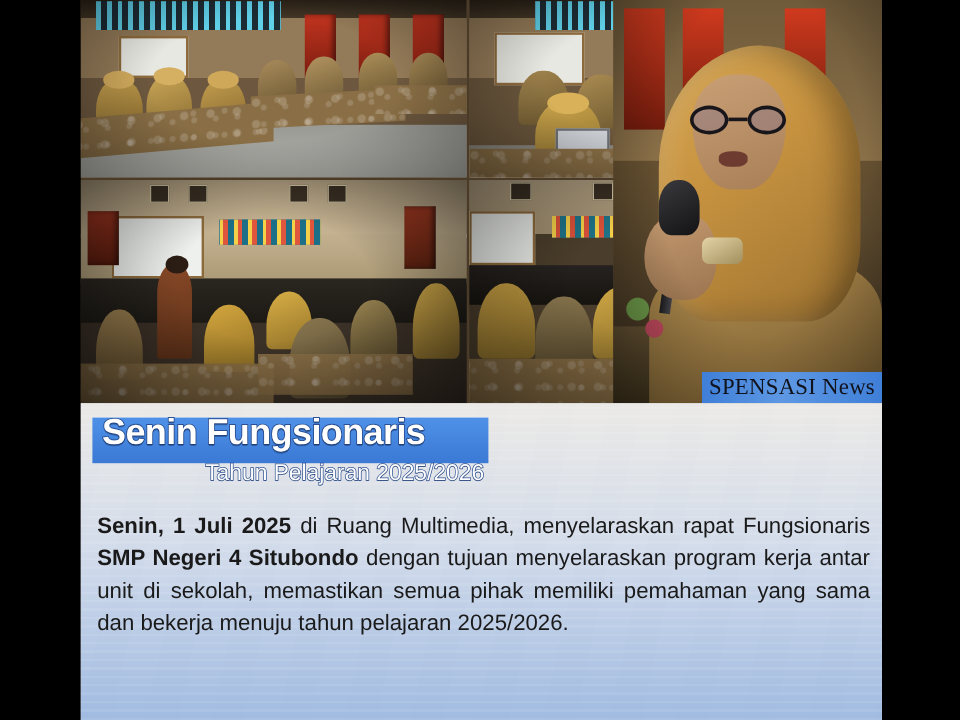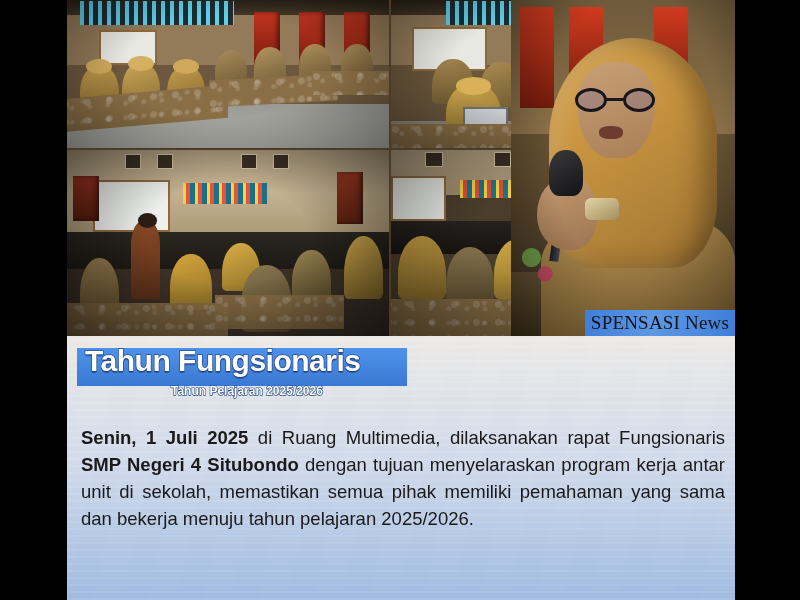--- a/index.html
+++ b/index.html
@@ -170,21 +170,21 @@
     letter-spacing:-0.5px;
     color:#ffffff;
     -webkit-text-stroke:1.5px #2a4f93;
     paint-order:stroke fill;
     white-space:nowrap;
     text-shadow:0 2px 0 rgba(20,45,90,.45);
   }
   .subtitle-text {
     position:absolute;
     left:104px; top:48px;
-    font-size:12px; font-weight:bold;
+    font-size:19px; font-weight:normal;
     color:#ffffff;
     -webkit-text-stroke:1.2px #2a4f93;
     paint-order:stroke fill;
     white-space:nowrap;
     text-shadow:0 1px 0 rgba(20,45,90,.4);
     text-align:center;
   }
 
   
   .body-text {
@@ -344,24 +344,24 @@
 
       <div class="news-badge">
         <span class="news-badge-text">SPENSASI News</span>
       </div>
     </div>
 
     <div class="panel">
       <div class="panel-bg"></div>
 
       <div class="title-bar"></div>
-      <div class="title-text">Tahun Fungsionaris</div>
+      <div class="title-text">Senin Fungsionaris</div>
       <div class="subtitle-text">Tahun Pelajaran 2025/2026</div>
 
       <p class="body-text">
-        <b>Senin, 1 Juli 2025</b><span> di Ruang Multimedia,  dilaksanakan rapat Fungsionaris </span><b>SMP Negeri 4 Situbondo</b><span> dengan tujuan menyelaraskan program kerja antar unit di sekolah, memastikan semua pihak memiliki pemahaman yang sama dan bekerja menuju tahun pelajaran 2025/2026.</span>
+        <b>Senin, 1 Juli 2025</b><span> di Ruang Multimedia,  menyelaraskan rapat Fungsionaris </span><b>SMP Negeri 4 Situbondo</b><span> dengan tujuan menyelaraskan program kerja antar unit di sekolah, memastikan semua pihak memiliki pemahaman yang sama dan bekerja menuju tahun pelajaran 2025/2026.</span>
       </p>
     </div>
   </div>
 
   <div class="bar bar-left"></div>
   <div class="bar bar-right"></div>
 </div>
 
 </body></html>

